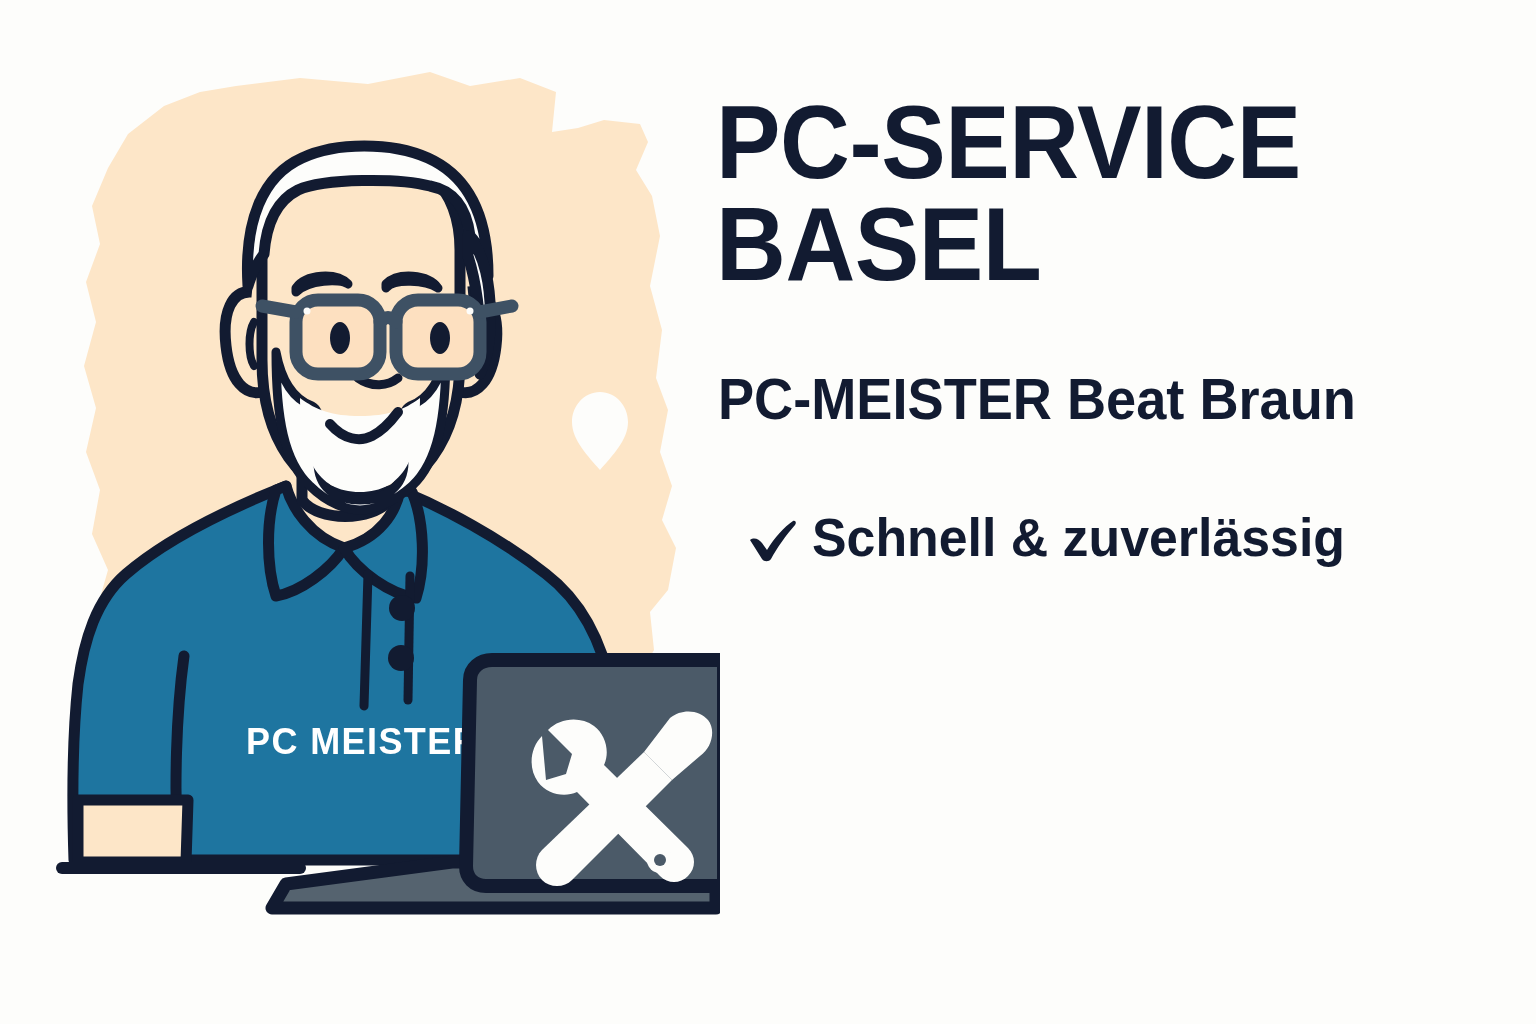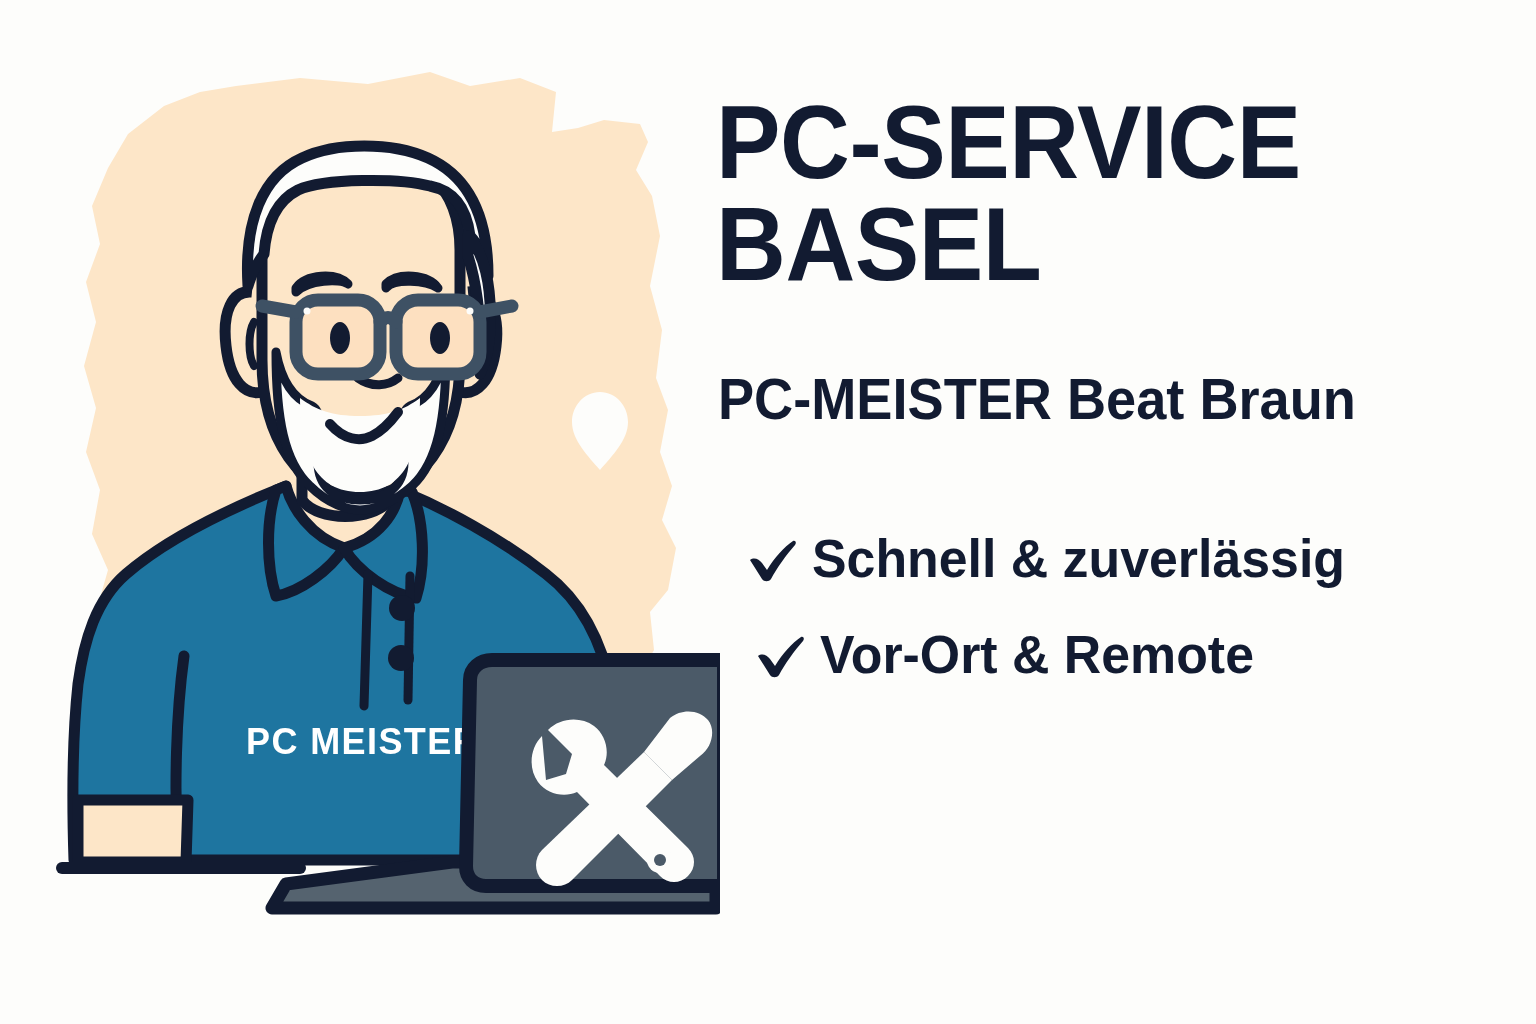--- a/index.html
+++ b/index.html
@@ -72,21 +72,21 @@
   }
 
   .bullets {
     position: absolute;
     left: 10px;
     top: 510px;
     width: 800px;
   }
   .bullet-row {
     display: flex;
-    align-items: center;
+    align-items: flex-start;
     height: 96px;
   }
   .bullet-row .check {
     flex: 0 0 auto;
     width: 56px;
     height: 56px;
     margin-right: 12px;
     display: block;
   }
   .bullet-row .check svg { display:block; width:100%; height:100%; }
@@ -261,27 +261,17 @@
         <span class="check">
           <svg viewBox="0 0 56 56" xmlns="http://www.w3.org/2000/svg">
             <path d="M6,30 C10,27 15,29 18,33 L23,40 C31,27 40,17 49,11
                      C51,10 53,12 51,15 C42,25 33,38 27,49
                      C25,52 20,52 18,49 Z" fill="#121b31"></path>
           </svg>
         </span>
         <span class="bullet-label">Schnell &amp; zuverlässig</span>
       </div>
 
-      <div class="bullet-row r2">
-        <span class="check">
-          <svg viewBox="0 0 56 56" xmlns="http://www.w3.org/2000/svg">
-            <path d="M6,30 C10,27 15,29 18,33 L23,40 C31,27 40,17 49,11
-                     C51,10 53,12 51,15 C42,25 33,38 27,49
-                     C25,52 20,52 18,49 Z" fill="#121b31"></path>
-          </svg>
-        </span>
-        <span class="bullet-label">Vor-Ort &amp; Remote</span>
-      </div>
 
 
     </div>
   </div>
 </div>
 
 </body></html>

